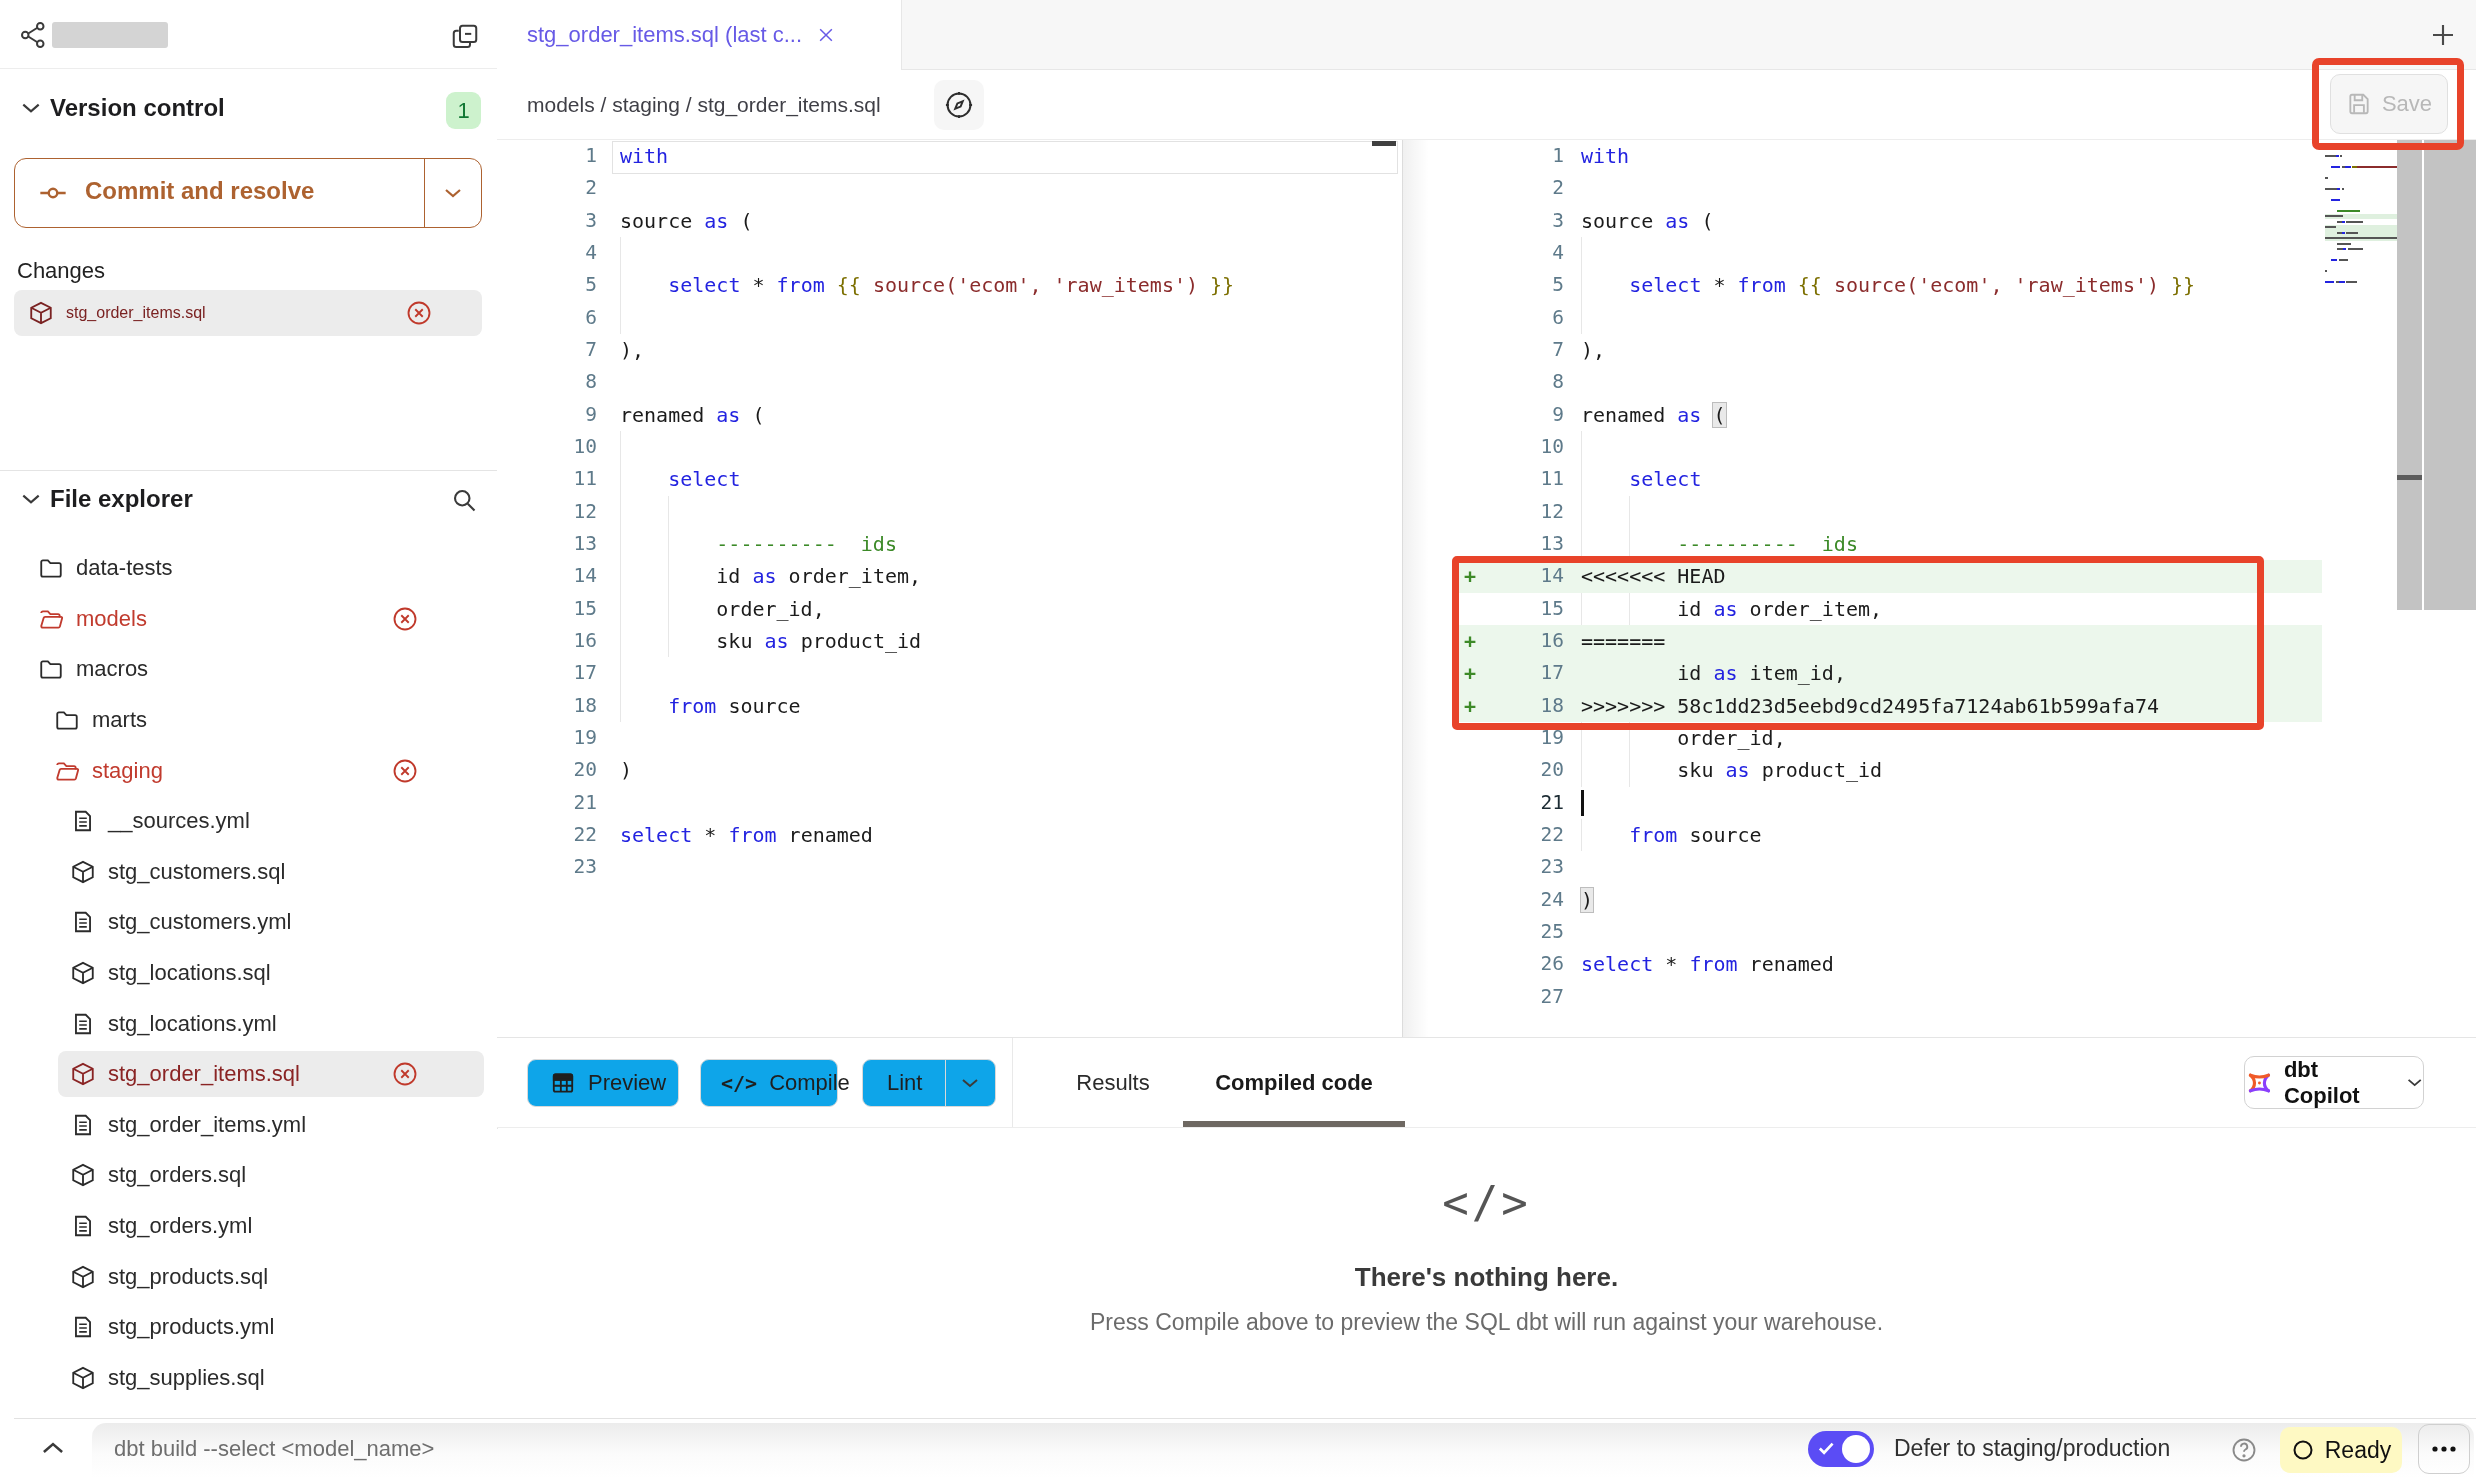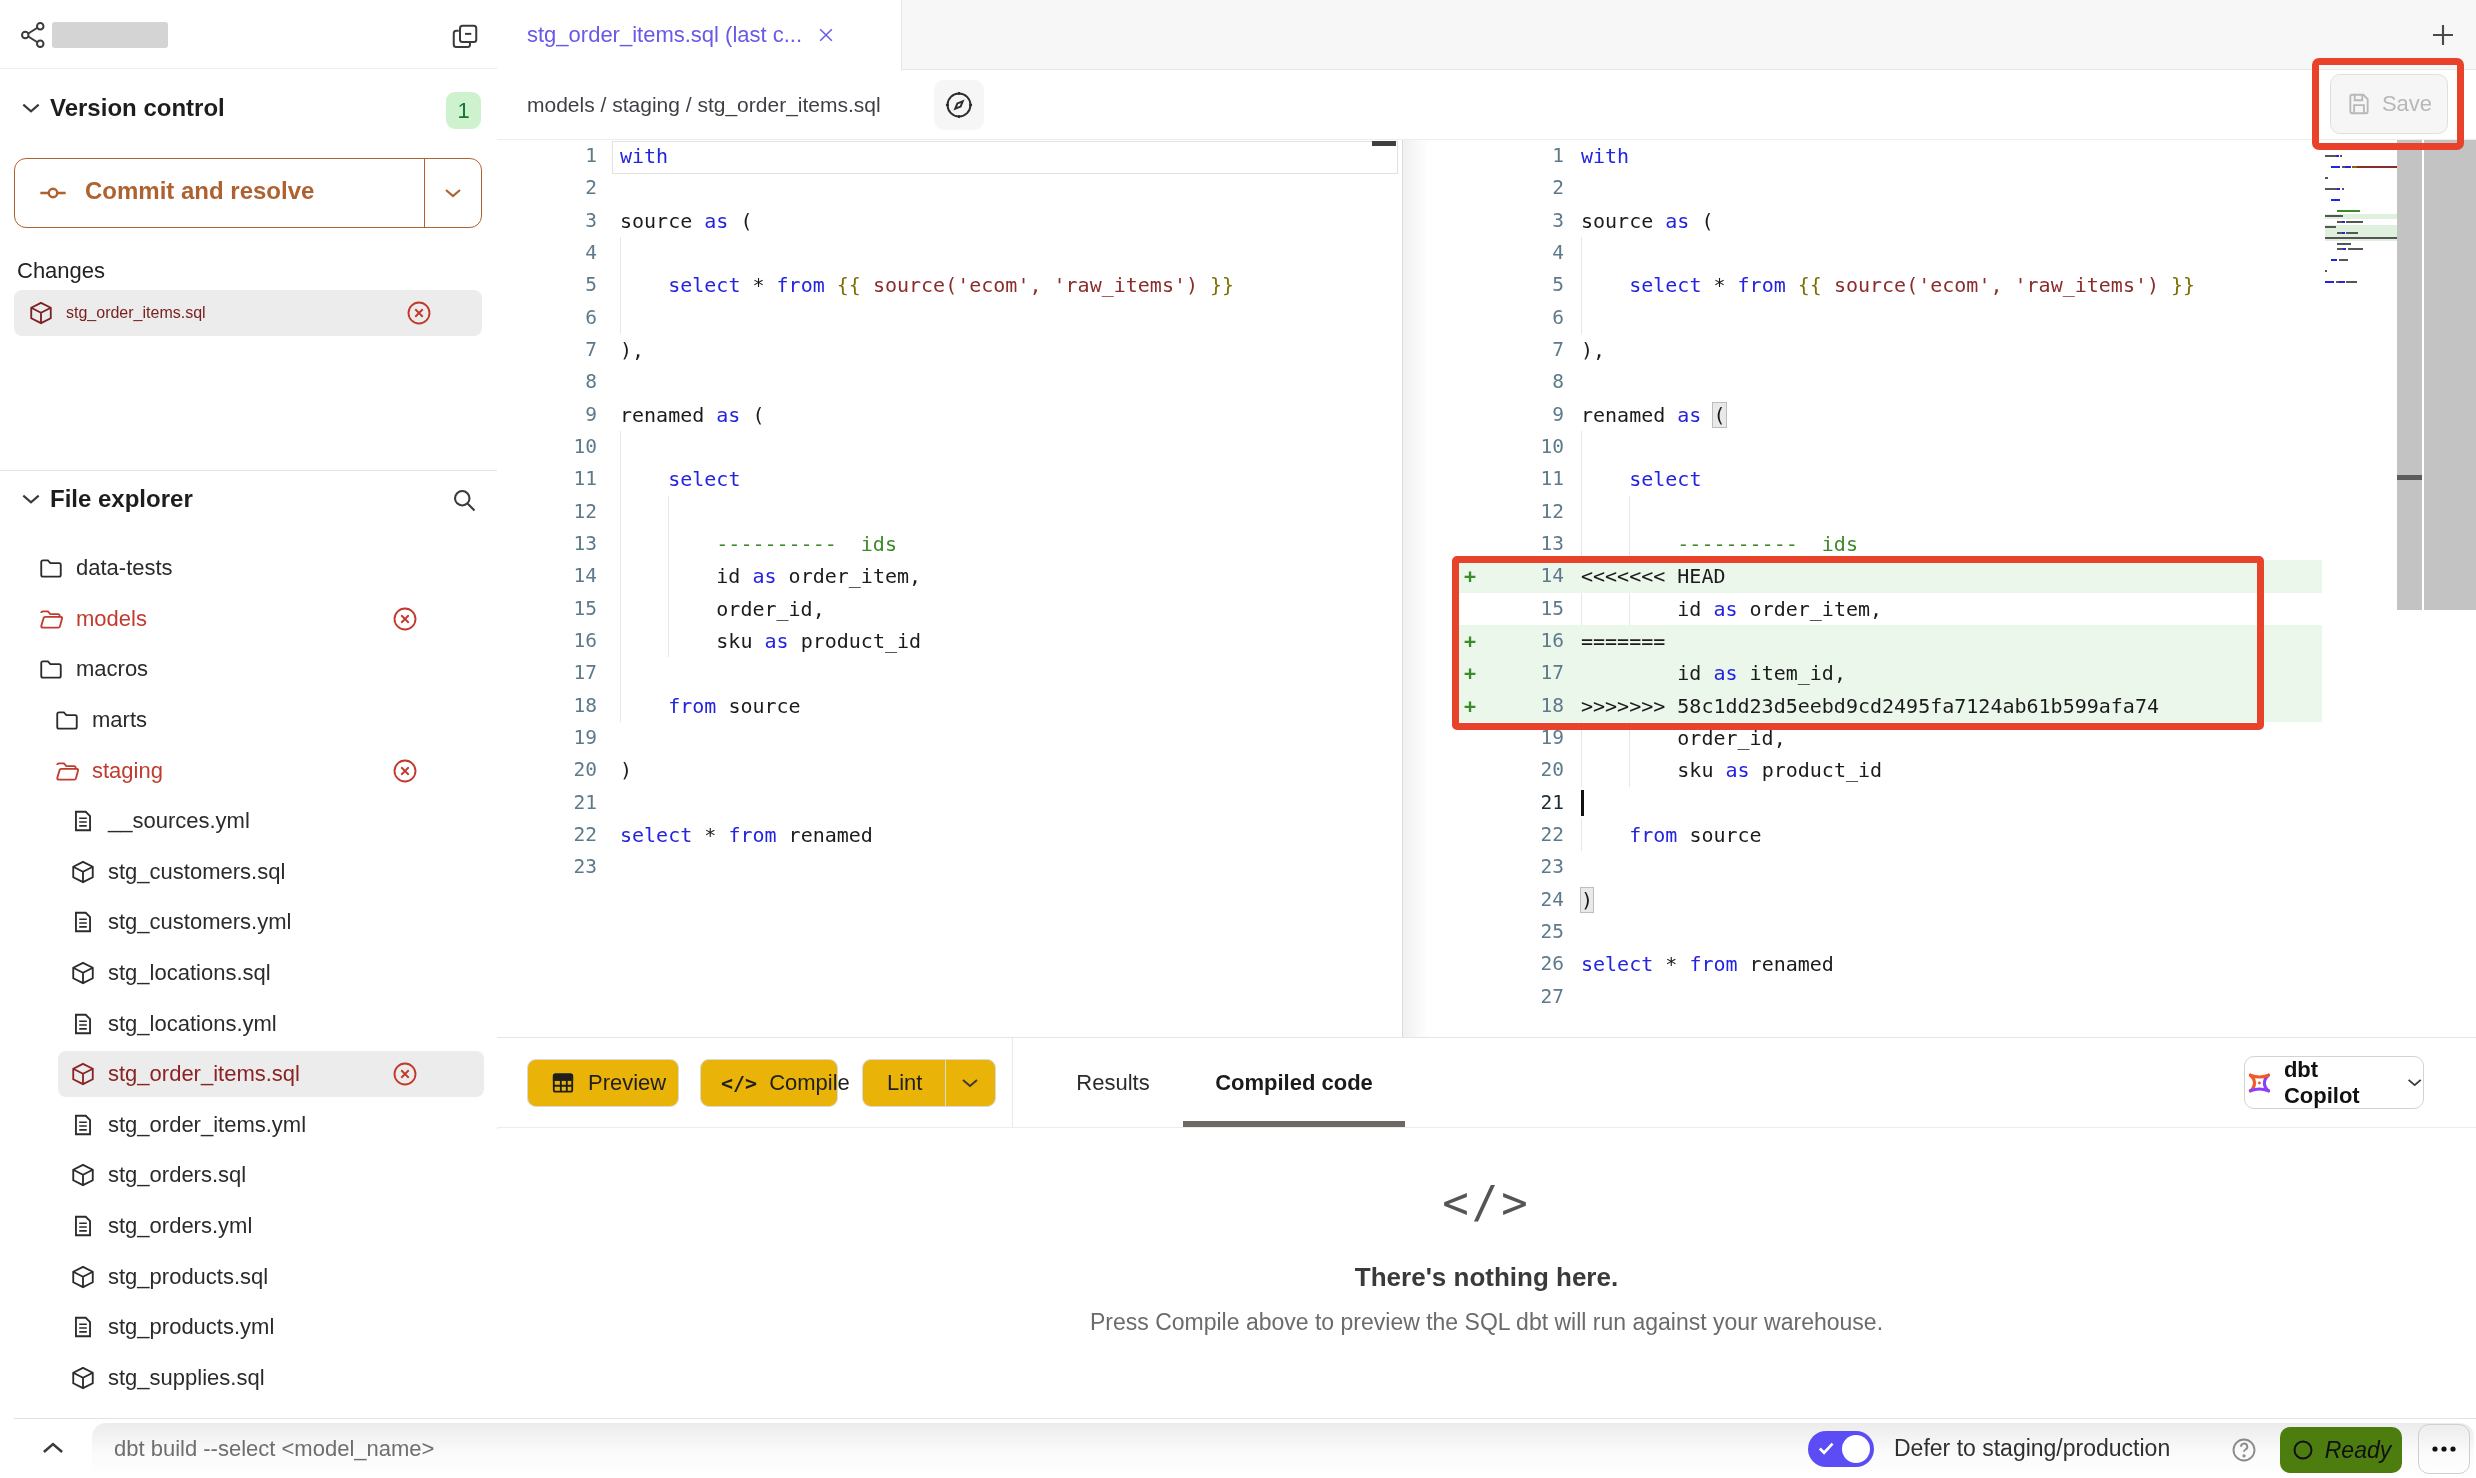--- a/index.html
+++ b/index.html
@@ -75,42 +75,42 @@
   .mm-row{position:relative;height:5.5px;}
   .mm-row.chg{background:#dff0df;}
   .mm-seg{position:absolute;top:1.5px;height:2.4px;}
   .graybar1{position:absolute;left:995px;top:0;width:25px;height:470px;background:#c3c3c3;}
   .graybar1 .dark{position:absolute;left:0;top:335px;width:100%;height:5px;background:#5c5c5c;}
   .graybar2{position:absolute;left:1022px;top:0;width:52px;height:470px;background:#c3c3c3;}
 
   
   .toolbar{position:absolute;left:497px;top:1037px;width:1979px;height:91px;background:#fff;border-top:1px solid #e5e5e5;border-bottom:1px solid #ededed;box-sizing:border-box;}
   .tb-btn{position:absolute;top:21px;height:48px;border:1px solid #d9d9d9;border-radius:9px;display:flex;align-items:center;
-          font-size:22px;font-weight:500;color:#1f1f1f;box-sizing:border-box;background:#eab308;}
+          font-size:22px;font-weight:500;color:#1f1f1f;box-sizing:border-box;background:#0ea5e9;}
   .tb-sep{position:absolute;left:515px;top:0;width:1px;height:89px;background:#e9e9e9;}
   .btab{position:absolute;top:0;height:89px;display:flex;align-items:center;justify-content:center;font-size:22px;color:#2b2b2b;}
   .btab.active{font-weight:600;color:#1b1b1b;justify-content:center;}
   .btab-underline{position:absolute;left:686px;top:83px;width:222px;height:6px;background:#6e6862;}
   .copilot{position:absolute;left:1747px;top:18px;width:180px;height:53px;border:1px solid #d2d2d2;border-radius:10px;
            display:flex;align-items:center;justify-content:center;gap:10px;font-size:22px;font-weight:600;color:#111;box-sizing:border-box;}
   .empty{position:absolute;left:497px;top:1129px;width:1979px;height:289px;background:#fff;text-align:center;}
   .empty .glyph{margin-top:48px;font-family:"DejaVu Sans Mono",monospace;font-size:44px;font-weight:500;color:#555;letter-spacing:3px;}
   .empty h2{margin:34px 0 0 0;font-size:26px;font-weight:700;color:#3a3a3a;}
   .empty p{margin:16px 0 0 0;font-size:23px;color:#6b6b6b;}
 
   
   .statusbar{position:absolute;left:14px;top:1418px;width:2476px;height:60px;background:#fff;border-top:1px solid #e2e2e2;box-sizing:border-box;}
   .cmd-box{position:absolute;left:78px;top:4px;width:2382px;height:55px;border-radius:14px 14px 0 0;
            background:linear-gradient(180deg,#ececec 0,#fbfbfb 55%,#ffffff 100%);}
   .cmd-text{position:absolute;left:100px;top:0;height:59px;display:flex;align-items:center;font-size:22px;color:#6e6e6e;}
   .toggle{position:absolute;left:1794px;top:12px;width:66px;height:36px;background:#5b4cf5;border-radius:18px;}
   .toggle .knob{position:absolute;right:4px;top:4px;width:28px;height:28px;background:#fff;border-radius:50%;}
   .defer{position:absolute;left:1880px;top:0;height:59px;display:flex;align-items:center;font-size:23px;color:#303030;}
-  .ready{position:absolute;left:2266px;top:8px;width:122px;height:46px;background:#4d7c0f;border-radius:10px;
-         display:flex;align-items:center;justify-content:center;gap:10px;font-size:23px;color:#101010;font-style:italic;}
+  .ready{position:absolute;left:2266px;top:8px;width:122px;height:46px;background:#fef9c3;border-radius:10px;
+         display:flex;align-items:center;justify-content:center;gap:10px;font-size:23px;color:#101010;}
   .dots-btn{position:absolute;left:2404px;top:5px;width:52px;height:50px;border:1px solid #cfcfcf;border-radius:11px;
             display:flex;align-items:center;justify-content:center;box-sizing:border-box;}
 
   
   .anno{position:absolute;border:7px solid #e8432a;box-sizing:border-box;pointer-events:none;}
   .anno-save{left:2312px;top:58px;width:152px;height:92px;border-radius:7px;}
   .anno-conflict{left:1452px;top:556px;width:812px;height:174px;border-radius:5px;}
 </style>
 </head>
 <body>

